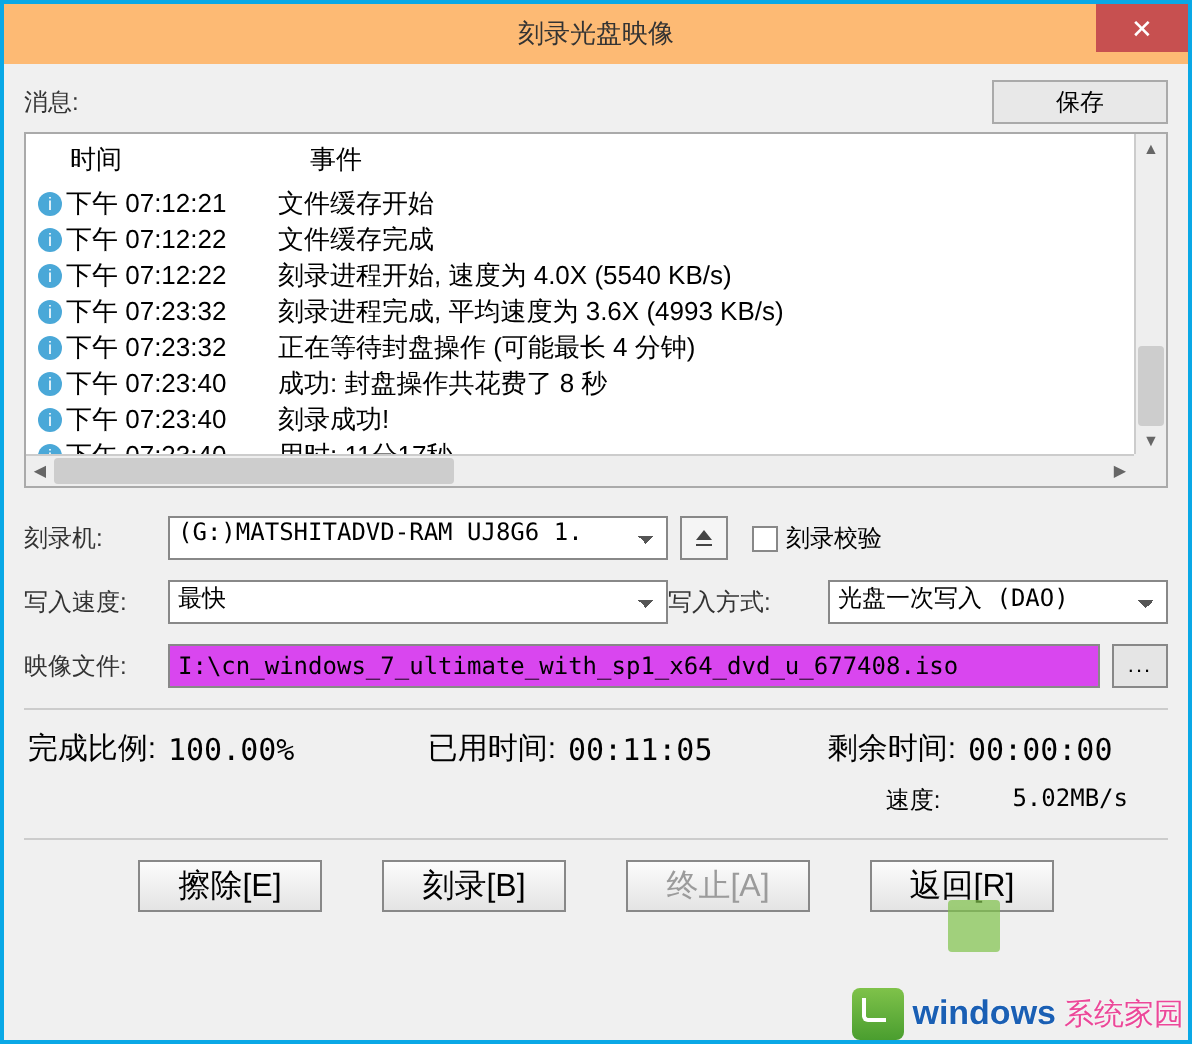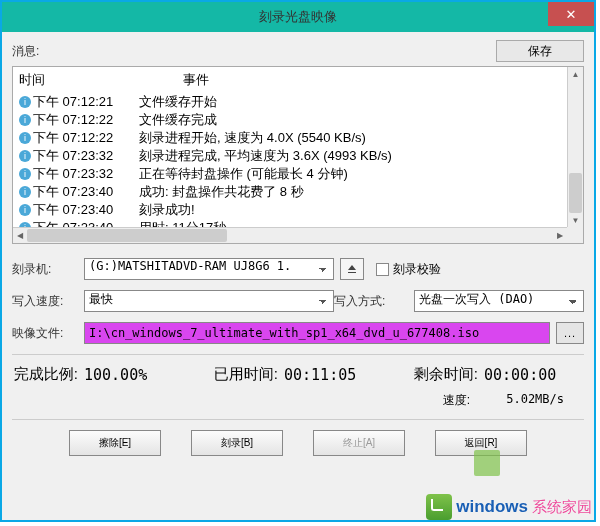--- a/index.html
+++ b/index.html
@@ -1,26 +1,26 @@
 <!DOCTYPE html>
 <html><head>
 <meta charset="utf-8">
 <style>
 * { box-sizing: border-box; margin: 0; padding: 0; font-family: "Microsoft YaHei", "SimSun", sans-serif; }
 body { background: #fff; width: 600px; height: 526px; position: relative; overflow: hidden; }
 .window { width: 596px; height: 522px; border: 2px solid #0aa8e6; background: #f0f0f0; }
-.titlebar { height: 30px; background: #14b8a6; display: flex; align-items: center; justify-content: center; position: relative; }
+.titlebar { height: 30px; background: #fdba74; display: flex; align-items: center; justify-content: center; position: relative; }
 .title { font-size: 13px; color: #333; }
 .close-btn { position: absolute; right: 0; top: 0; width: 46px; height: 24px; background: #c75050; color: #fff; display: flex; align-items: center; justify-content: center; font-size: 13px; cursor: pointer; }
 .content { padding: 8px 10px; }
 .msg-row { display: flex; justify-content: space-between; align-items: center; margin-bottom: 4px; }
 .msg-label { font-size: 12px; color: #333; }
 .save-btn { width: 88px; height: 22px; background: #e8e8e8; border: 1px solid #aaa; font-size: 12px; cursor: pointer; }
 .log-box { border: 1px solid #aaa; background: #fff; height: 178px; position: relative; overflow: hidden; }
-.log-header { display: flex; padding: 4px 6px; font-size: 13px; font-family: "SimSun", monospace; gap: 44px; }
+.log-header { display: flex; padding: 4px 22px; font-size: 13px; font-family: "SimSun", monospace; }
 .col-time { width: 120px; }
 .col-event { flex: 1; }
 .log-body { padding: 0 6px; font-size: 13px; font-family: "SimSun", monospace; line-height: 18px; }
 .log-row { display: flex; align-items: center; }
 .info-icon { width: 12px; height: 12px; border-radius: 50%; background: #4aa8d8; color: #fff; font-size: 9px; display: inline-flex; align-items: center; justify-content: center; margin-right: 2px; flex-shrink: 0; }
 .log-time { width: 106px; white-space: nowrap; }
 .log-event { flex: 1; white-space: nowrap; }
 .scroll-v { position: absolute; right: 0; top: 0; bottom: 16px; width: 16px; background: #eee; border-left: 1px solid #ccc; }
 .scroll-v .thumb { position: absolute; left: 1px; right: 1px; bottom: 14px; height: 40px; background: #cdcdcd; border-radius: 2px; }
 .scroll-v .arr { position: absolute; left: 0; right: 0; height: 14px; background: #eee; display:flex; align-items:center; justify-content:center; font-size:8px; color:#666;}
@@ -46,21 +46,21 @@
 .browse-btn { width: 28px; height: 22px; border: 1px solid #888; background: #e5e5e5; margin-left: 6px; font-size:11px; letter-spacing:1px; cursor:pointer; display:flex;align-items:center;justify-content:center;}
 .hr { border: 0; border-top: 1px solid #ccc; margin: 6px 0 10px; }
 .status-row { display: flex; font-size: 15px; margin-bottom: 8px; }
 .status-pair { display: flex; align-items: center; }
 .sp1 { width: 200px; } .sp2 { width: 200px; } .sp3 { flex:1; }
 .slbl { width: 72px; text-align: right; padding-right: 6px; }
 .sval { font-family: "SimSun", monospace; }
 .speed-row { display:flex; justify-content:flex-end; font-size:12px; margin-bottom:10px; padding-right:20px;}
 .speed-row .slbl{width:auto; text-align:center; margin-right:30px;}
 .btn-row { display: flex; justify-content: center; gap: 30px; margin-top: 4px; }
-.dlg-btn { width: 92px; height: 26px; border: 1px solid #888; background: linear-gradient(#fcfcfc,#e4e4e4); font-size: 10px; cursor: pointer; }
+.dlg-btn { width: 92px; height: 26px; border: 1px solid #888; background: linear-gradient(#fcfcfc,#e4e4e4); font-size: 16px; cursor: pointer; }
 .dlg-btn.disabled { color: #9b9b9b; }
 .watermark { position: absolute; right: 8px; bottom: 6px; font-size: 17px; font-weight: bold; color: #1a5fb4; display:flex; align-items:center; gap:4px; text-shadow: 0 0 1px #fff; }
 .watermark .sub { font-size: 15px; color: #ec4899; font-weight: normal; }
 .wm-icon { width:26px; height:26px; background: linear-gradient(#7fc24a,#4a9e2f); border-radius:4px; position:relative; }
 .wm-icon::after{content:""; position:absolute; left:5px; top:5px; width:10px; height:10px; border:2px solid #fff; border-right:0; border-top:0; border-radius:0 0 0 3px;}
 .wm-sq { position:absolute; right:100px; bottom:50px; width:26px; height:26px; background:#7fc24a; border-radius:2px; opacity:0.7;}
 </style>
 </head>
 <body>
 

